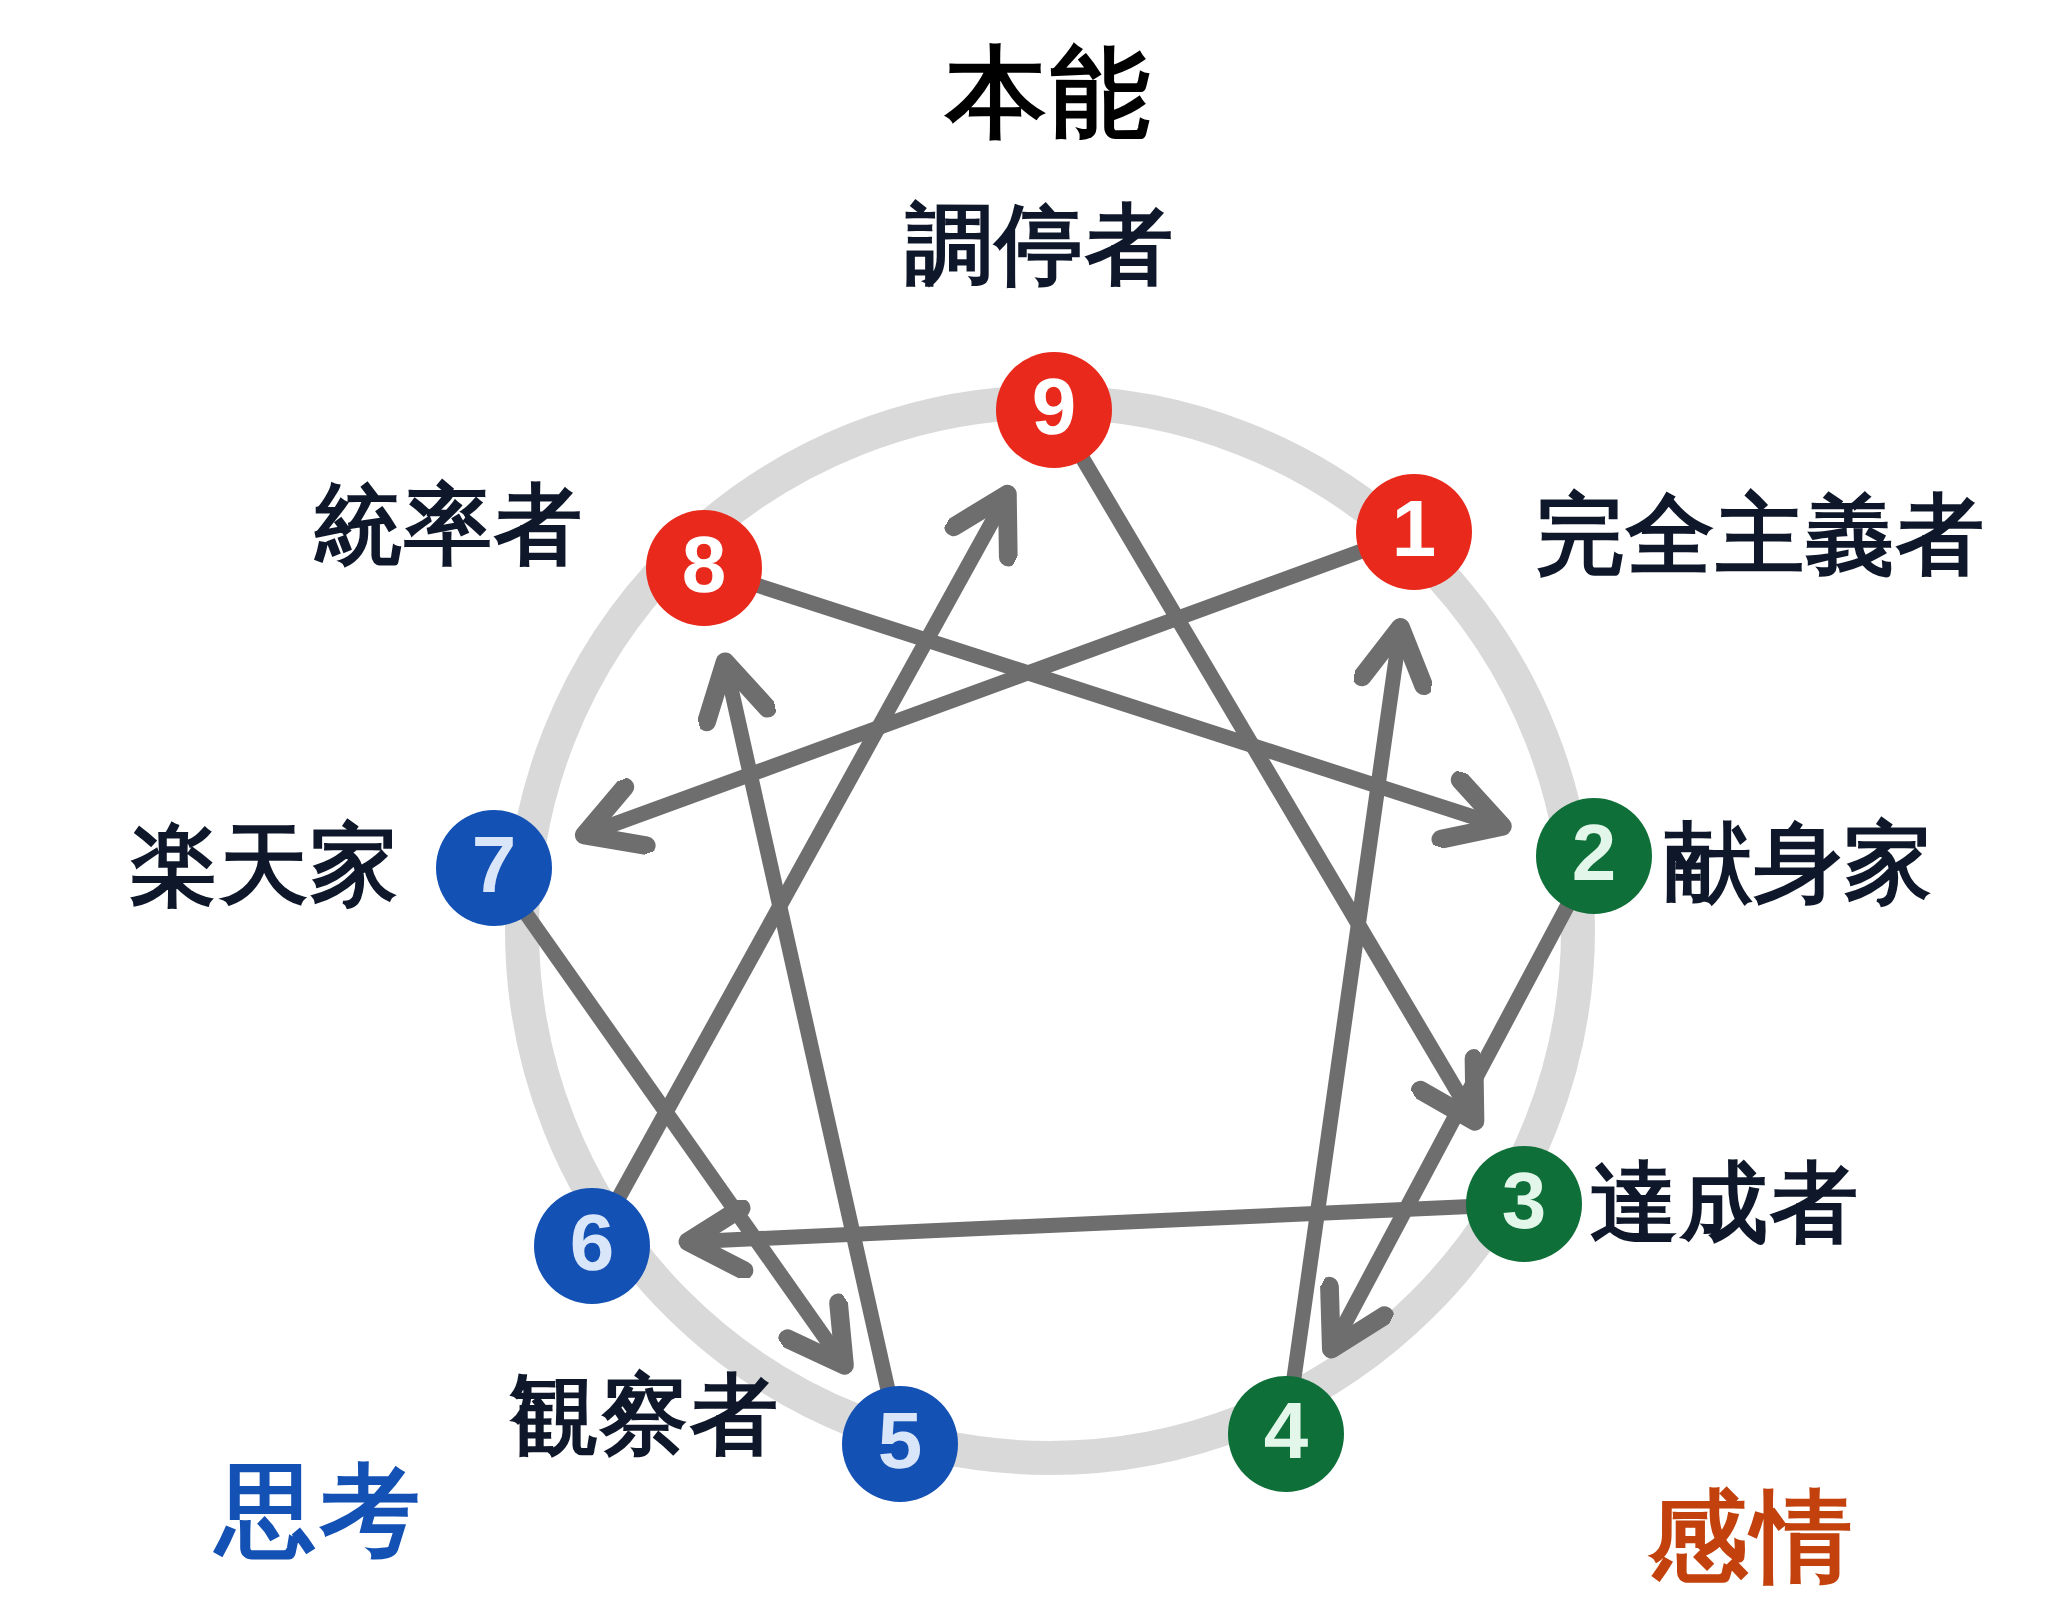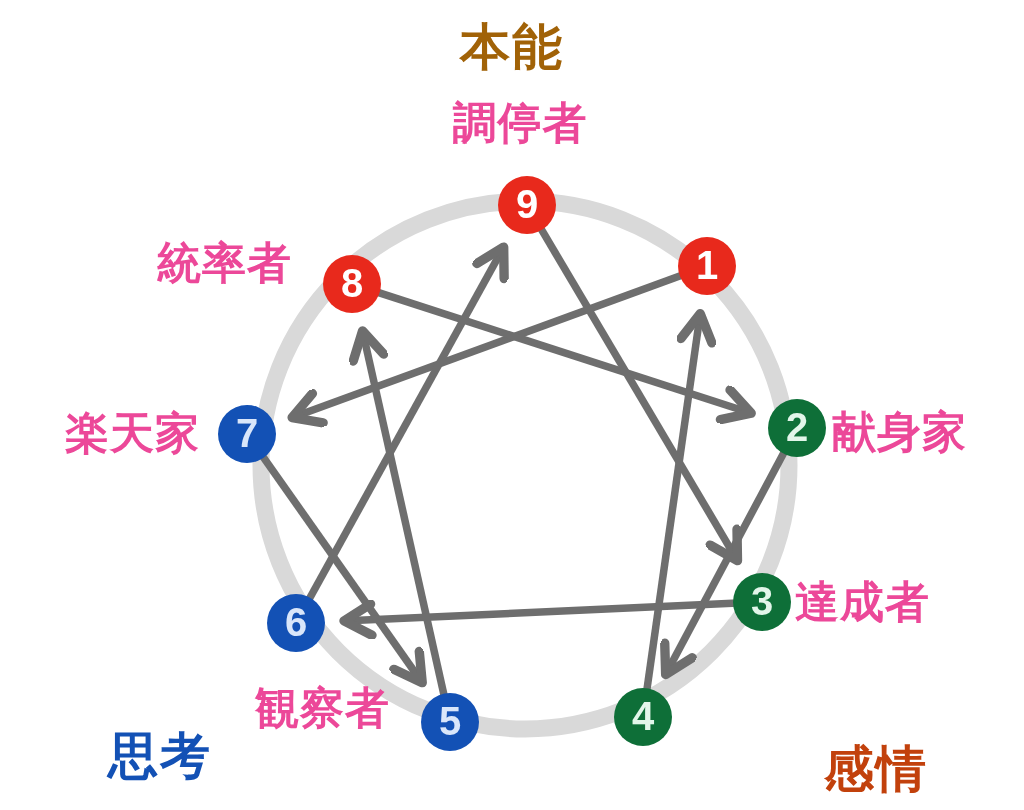--- a/index.html
+++ b/index.html
@@ -14,21 +14,21 @@
     transform:translate(-50%,-50%);
     display:flex;align-items:center;justify-content:center;
     font-size:40px;font-weight:bold;line-height:1;
   }
   .node span{transform:translateY(-1px);}
   .node.instinct span{color:#ffffff;}
   .node.feeling span{color:#e2f6ea;}
   .node.thinking span{color:#d9e6fa;}
   .tname{
     position:absolute;white-space:nowrap;
-    font-size:44px;font-weight:900;color:#ec4899;letter-spacing:1px;
+    font-size:44px;font-weight:900;color:#0f172a;letter-spacing:1px;
     transform:translateY(-50%);
   }
   .tname.mid{transform:translate(-50%,-50%);}
   .tname.rt{}
   .center-label{
     position:absolute;white-space:nowrap;
     font-size:50px;font-weight:900;letter-spacing:2px;
     transform:translate(-50%,-50%);
   }
 </style>
@@ -50,25 +50,26 @@
         <line x1="444.8" y1="698.6" x2="363.4" y2="334.7" stroke="#6e6e6e" stroke-width="7.5" marker-end="url(#arrowhead)"></line>
         <line x1="374.8" y1="291.4" x2="747.5" y2="412.0" stroke="#6e6e6e" stroke-width="7.5" marker-end="url(#arrowhead)"></line>
         <line x1="785.7" y1="449.2" x2="667.5" y2="671.1" stroke="#6e6e6e" stroke-width="7.5" marker-end="url(#arrowhead)"></line>
         <line x1="646.4" y1="693.2" x2="699.7" y2="317.5" stroke="#6e6e6e" stroke-width="7.5" marker-end="url(#arrowhead)"></line>
         <line x1="539.2" y1="225.7" x2="735.5" y2="557.3" stroke="#6e6e6e" stroke-width="7.5" marker-end="url(#arrowhead)"></line>
         <line x1="738.0" y1="603.1" x2="347.9" y2="620.7" stroke="#6e6e6e" stroke-width="7.5" marker-end="url(#arrowhead)"></line>
         <line x1="307.6" y1="602.0" x2="501.8" y2="250.5" stroke="#6e6e6e" stroke-width="7.5" marker-end="url(#arrowhead)"></line>
       </g>
   </svg>
 
-  <div class="center-label" style="left: 512px; top: 47px; color: #a16207;">本能</div>
+  <div class="center-label" style="left: 525px; top: 47px; color: #000000;">本能</div>
   <div class="center-label" style="left: 141px; top: 756px; color: rgb(19, 81, 181); margin-left: 19px;">思考</div>
   <div class="center-label" style="left: 876px; top: 769px; color: #c2410c;">感情</div>
 
   <div class="tname mid" style="left:520px;top:123px">調停者</div>
+  <div class="tname" style="left:768px;top:268px">完全主義者</div>
   <div class="tname" style="left:832px;top:432px">献身家</div>
   <div class="tname" style="left:795px;top:602px">達成者</div>
   <div class="tname rt" style="right:634px;top:708px">観察者</div>
   <div class="tname rt" style="right:824px;top:433px">楽天家</div>
   <div class="tname rt" style="right:732px;top:263px">統率者</div>
 
   <div class="node instinct" style="left: 527px; top: 205px; background-color: rgb(232, 41, 28);">
     <span>9</span>
   </div>
   <div class="node instinct" style="left: 707px; top: 266px; background-color: rgb(232, 41, 28);">

